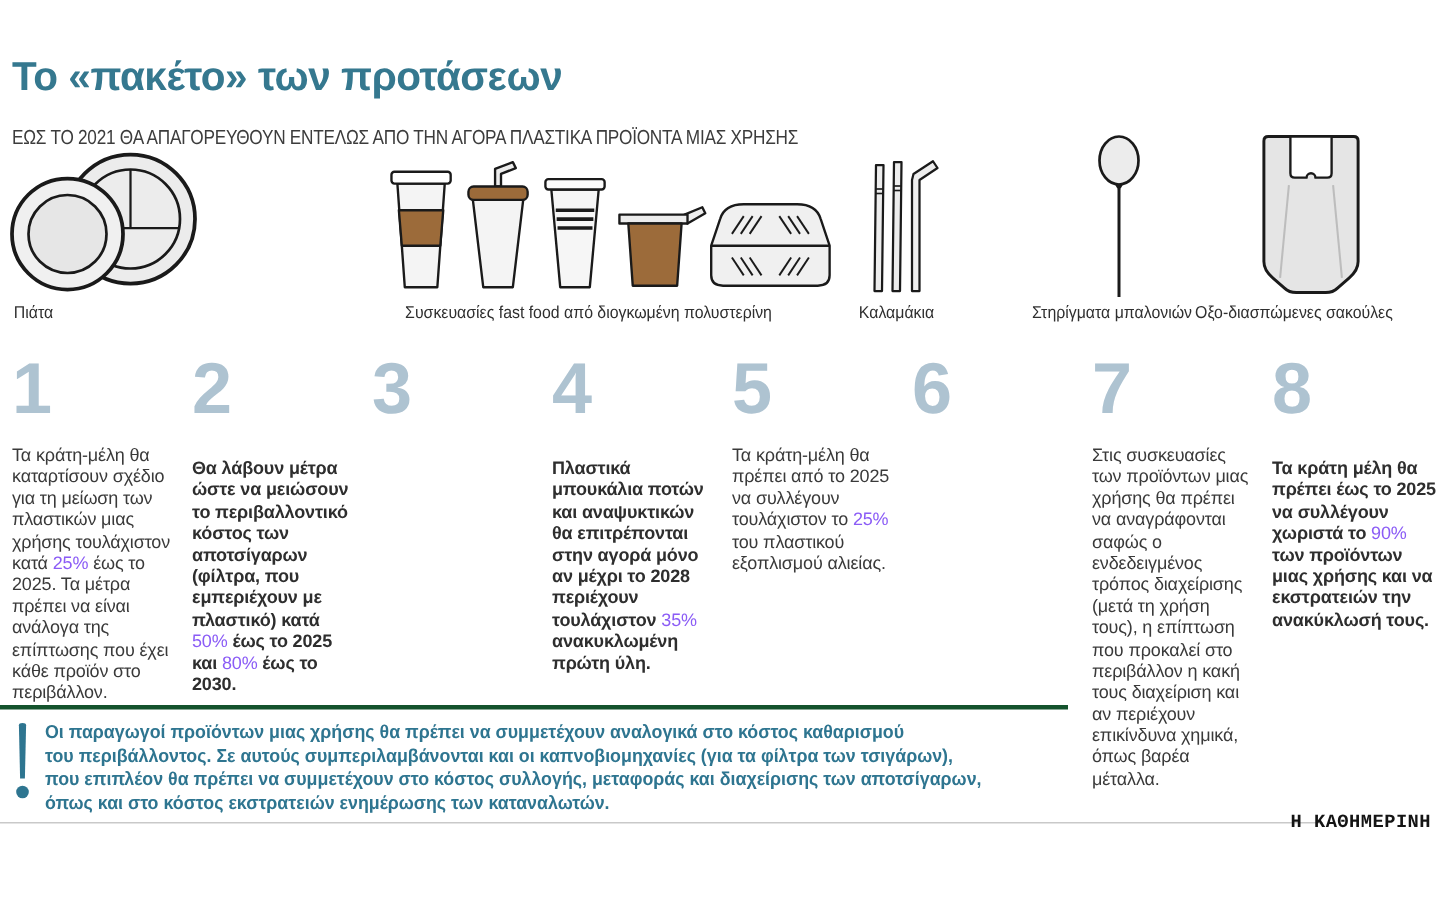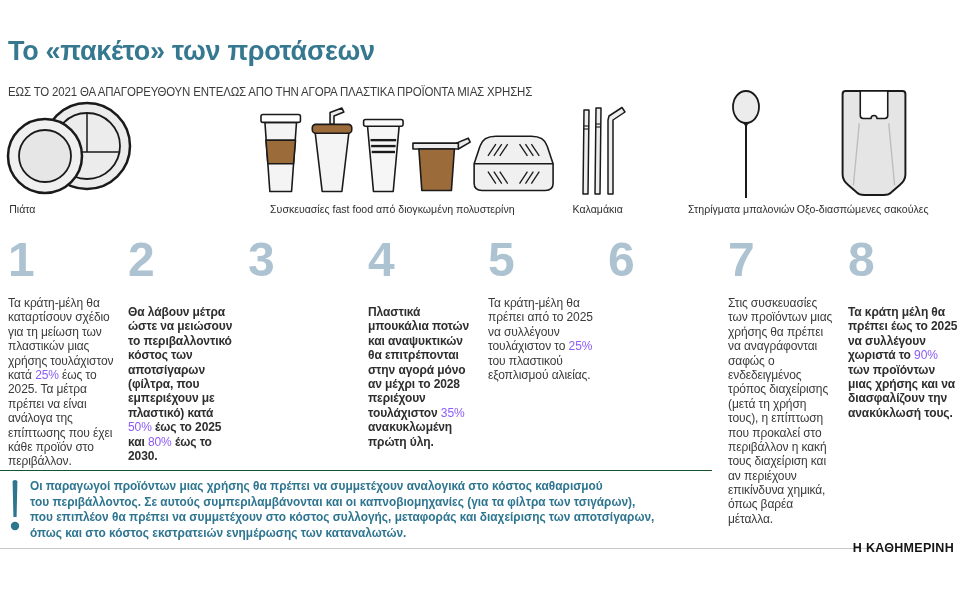--- a/index.html
+++ b/index.html
@@ -16,27 +16,27 @@
   .icon-label{margin-top:7px;font-size:11.5px;color:#2f2f2f;white-space:nowrap;
               transform:scaleX(0.92);transform-origin:center;}
   
   .col{position:absolute;top:236px;width:111px;}
   .num{font-size:48px;font-weight:bold;color:#aec3d1;line-height:1;letter-spacing:-1px;
        margin:0 0 12px 0;}
   .ptext{margin:0;font-size:12px;line-height:1.2;color:#3a3a3a;letter-spacing:-0.1px;}
   .ptext.bold-text{font-weight:bold;color:#2e2e2e;margin-top:21px;}
   .pct{color:#8b5cf6;font-weight:normal;}
   
-  .note{position:absolute;top:470px;left:0;width:712px;border-top:1px solid #14532d;}
+  .note{position:absolute;top:470px;left:0;width:712px;border-top:3px solid #14532d;}
   .excl{position:absolute;left:10px;top:9px;}
   .note-lines{margin:8px 0 0 30px;color:#2e7590;font-weight:bold;font-size:12.5px;line-height:1.25;}
   .note-line{white-space:nowrap;transform:scaleX(0.95);transform-origin:left center;}
   
   .footer-rule{position:absolute;top:548px;left:0;width:882px;height:1px;background:#c9c9c9;}
-  .logo{position:absolute;top:541px;right:6px;font-family:Liberation Sans, sans-serif;
+  .logo{position:absolute;top:541px;right:6px;font-family:Liberation Mono, monospace;
         font-weight:bold;font-size:12.5px;color:#141414;letter-spacing:0.3px;white-space:nowrap;}
   svg{display:block;}
 </style>
 </head>
 <body>
 
 <div class="page">
 
   <h1 class="title">Το «πακέτο» των προτάσεων</h1>
   <div class="subtitle">ΕΩΣ ΤΟ 2021 ΘΑ ΑΠΑΓΟΡΕΥΘΟΥΝ ΕΝΤΕΛΩΣ ΑΠΟ ΤΗΝ ΑΓΟΡΑ ΠΛΑΣΤΙΚΑ ΠΡΟΪΟΝΤΑ ΜΙΑΣ ΧΡΗΣΗΣ</div>
@@ -174,21 +174,21 @@
   </div>
   <div class="col" style="left:608px;">
     <div class="num">6</div>
   </div>
   <div class="col" style="left:728px;">
     <div class="num">7</div>
     <p class="ptext"><span>Στις συσκευασίες των προϊόντων μιας χρήσης θα πρέπει να αναγράφονται σαφώς ο ενδεδειγμένος τρόπος διαχείρισης (μετά τη χρήση τους), η επίπτωση που προκαλεί στο περιβάλλον η κακή τους διαχείριση και αν περιέχουν επικίνδυνα χημικά, όπως βαρέα μέταλλα.</span></p>
   </div>
   <div class="col" style="left:848px;">
     <div class="num">8</div>
-    <p class="ptext bold-text"><span>Τα κράτη μέλη θα πρέπει έως το 2025 να συλλέγουν χωριστά το </span><span class="pct">90%</span><span> των προϊόντων μιας χρήσης και να διασφαλίζουν την ανακύκλωσή τους.</span></p>
+    <p class="ptext bold-text"><span>Τα κράτη μέλη θα πρέπει έως το 2025 να συλλέγουν χωριστά το </span><span class="pct">90%</span><span> των προϊόντων μιας χρήσης και να εκστρατειών την ανακύκλωσή τους.</span></p>
   </div>
 
   <div class="note">
     <div class="excl">
       <svg width="10" height="52" viewBox="0 0 10 52">
         <path d="M2.6,1.5 Q2.6,0 5,0 Q7.4,0 7.4,1.5 L6.6,37 L3.4,37 Z" fill="#2e7590"></path>
         <circle cx="5" cy="46" r="4.2" fill="#2e7590"></circle>
       </svg>
     </div>
     <div class="note-lines">

